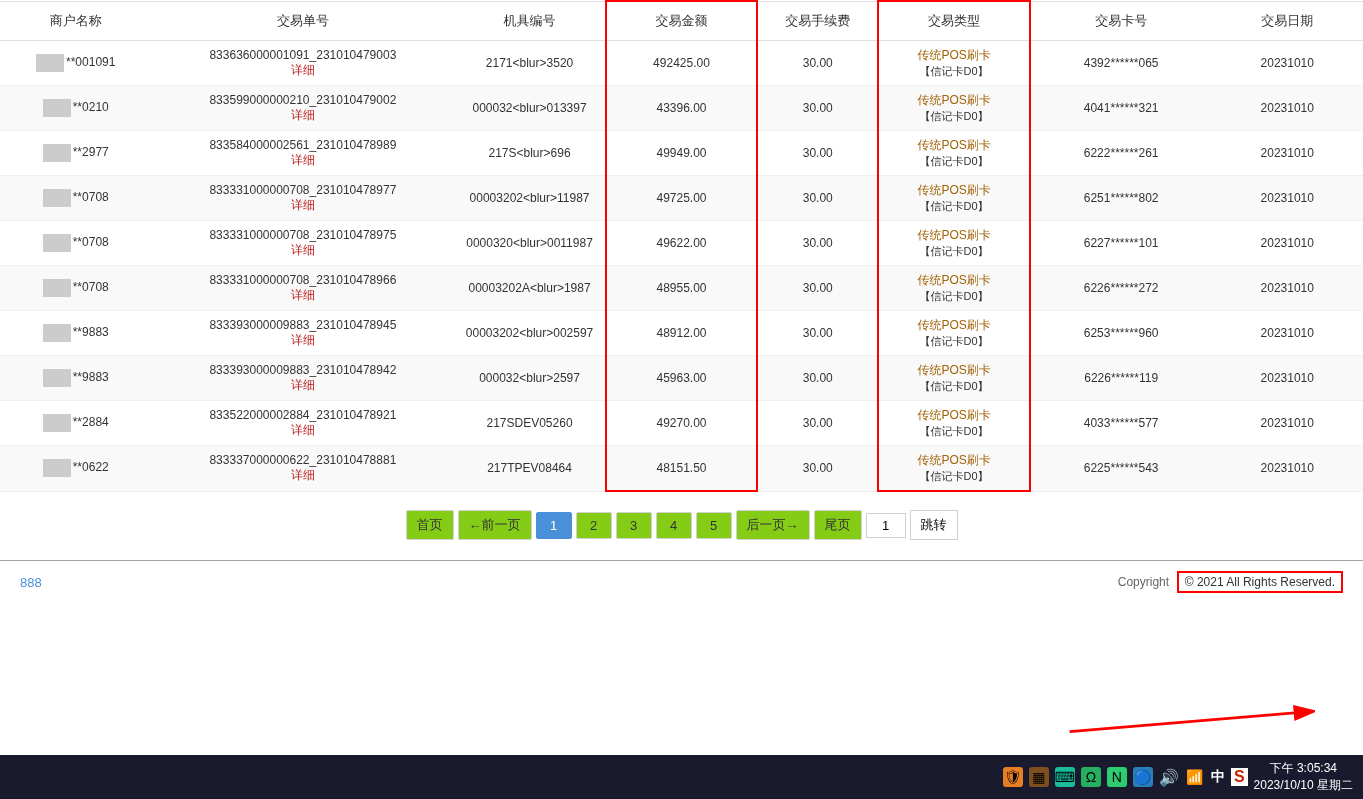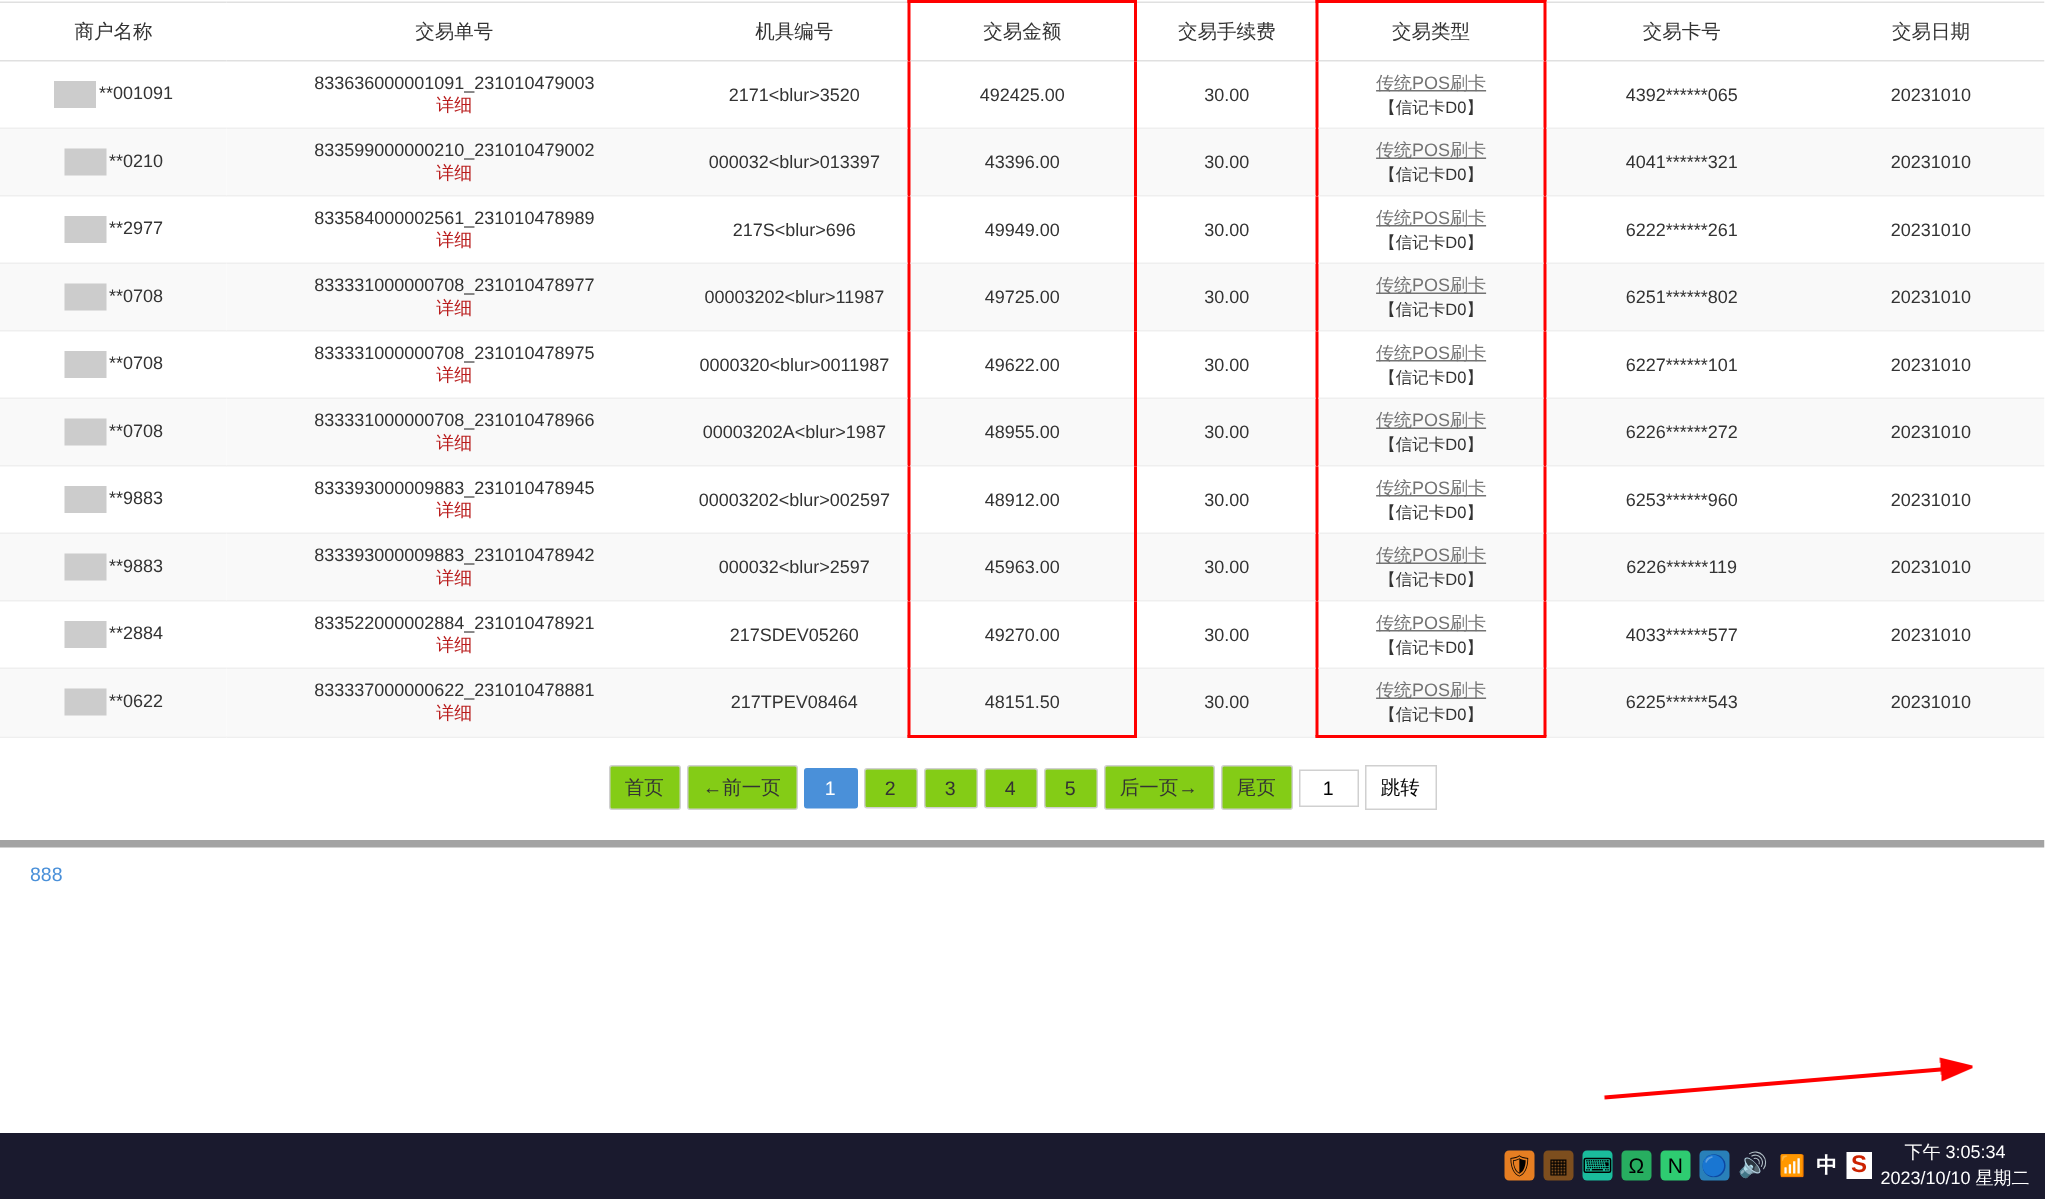--- a/index.html
+++ b/index.html
@@ -34,21 +34,21 @@
 
     
     .col-amount { border-left: 2px solid red; border-right: 2px solid red; }
     .col-type { border-left: 2px solid red; border-right: 2px solid red; }
     thead th.col-amount-header { border-left: 2px solid red; border-right: 2px solid red; border-top: 2px solid red; }
     thead th.col-type-header { border-left: 2px solid red; border-right: 2px solid red; border-top: 2px solid red; }
     tbody tr:last-child td.col-amount { border-bottom: 2px solid red; }
     tbody tr:last-child td.col-type { border-bottom: 2px solid red; }
 
     .type-box { display: inline-block; }
-    .type-line1 { display: block; font-size: 12px; color: #737373; text-decoration: underline; }
+    .type-line1 { display: block; font-size: 12px; color: #a16207; }
     .type-line2 { display: block; font-size: 11px; color: #333; }
 
     
     .pagination-area {
       display: flex;
       justify-content: center;
       align-items: center;
       padding: 18px 0 12px 0;
       gap: 4px;
     }
@@ -77,21 +77,21 @@
       border: 1px solid #d0d0d0;
       background: #fff;
       cursor: pointer;
       font-size: 13px;
     }
 
     
     .footer-bar {
       width: 100%;
       background: #fff;
-      border-top: 5px solid #a3a3a3;
+      border-top: 1px solid #a3a3a3;
       padding: 10px 20px;
       display: flex;
       justify-content: space-between;
       align-items: center;
       margin-top: 8px;
     }
     .copyright-highlight {
       display: inline-block;
       border: 2px solid red;
       padding: 2px 6px;
@@ -284,20 +284,24 @@
   <button class="page-btn">4</button>
   <button class="page-btn">5</button>
   <button class="page-btn">后一页→</button>
   <button class="page-btn">尾页</button>
   <input class="page-jump-input" type="text" value="1" style="">
   <button class="page-jump-btn">跳转</button>
 </div>
 
 <div class="footer-bar">
   <div style="color:#4a90d9; font-size:13px;">888</div>
+  <div>
+    <span style="color:#666; font-size:12px; margin-right:4px;">Copyright</span>
+    <span class="copyright-highlight">© 2021 All Rights Reserved.</span>
+  </div>
 </div>
 
 <svg class="red-arrow" viewBox="0 0 200 30" style="position:fixed; bottom:54px; right:10px; width:300px; height:40px; pointer-events:none; overflow:visible;">
   <line x1="0" y1="20" x2="180" y2="5" stroke="red" stroke-width="2" marker-end="url(#arrow)"></line>
   <defs>
     <marker id="arrow" markerWidth="8" markerHeight="8" refX="6" refY="3" orient="auto">
       <path d="M0,0 L0,6 L9,3 z" fill="red"></path>
     </marker>
   </defs>
 </svg>

